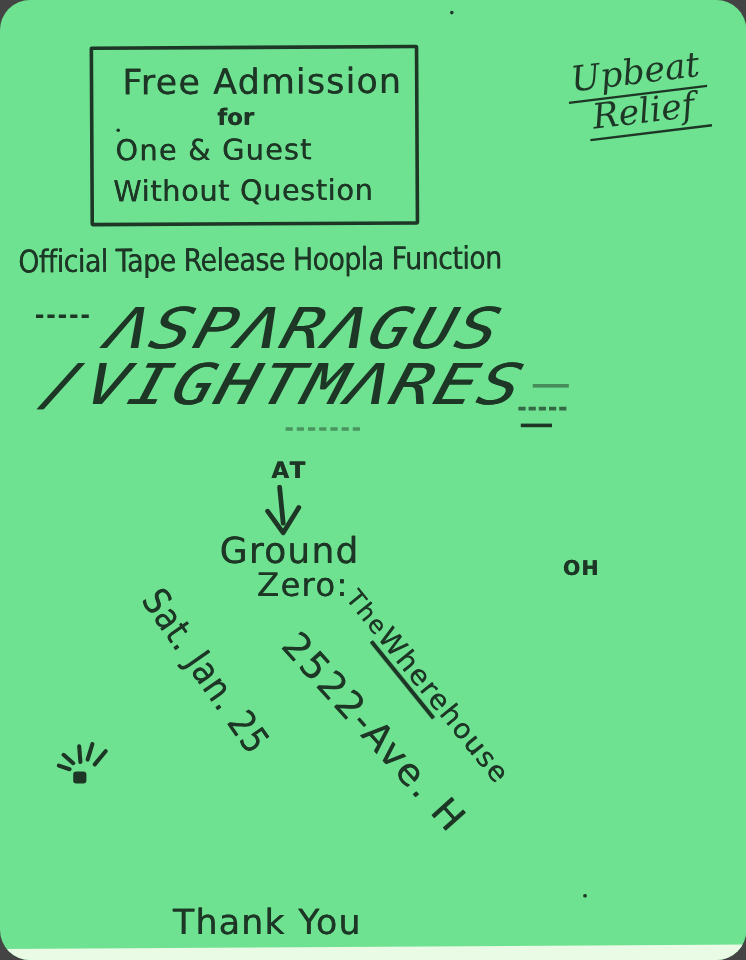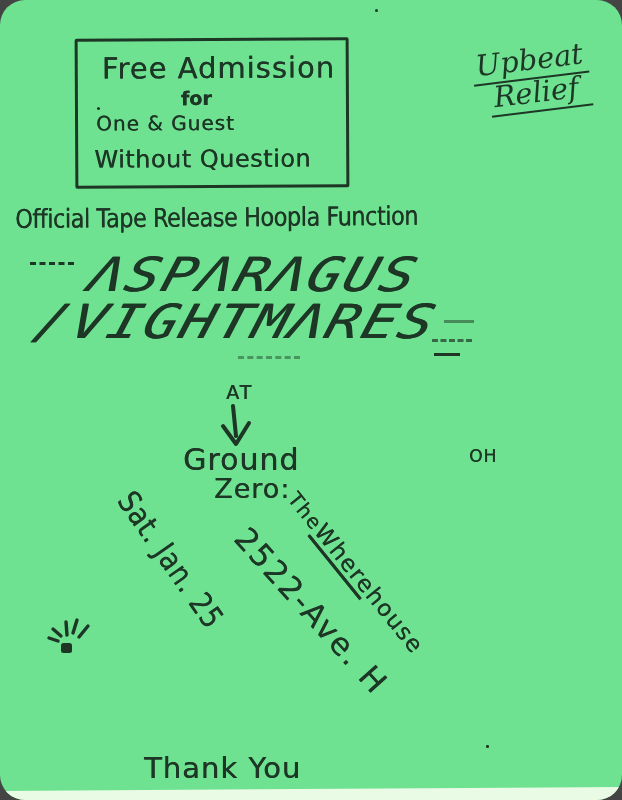--- a/index.html
+++ b/index.html
@@ -11,21 +11,21 @@
   }
   .abs{position:absolute;white-space:nowrap;}
   .ink{text-shadow:0.4px 0 0 currentColor;}
   
   .admission-box{
     position:absolute;left:75px;top:38px;width:268px;height:144px;
     border:3px solid #1d3626;border-radius:2px;transform:rotate(-0.3deg);
   }
   .adm-1{left:24px;top:10px;font-size:29px;letter-spacing:1px;}
   .adm-2{left:103px;top:46px;font-size:19px;font-weight:bold;}
-  .adm-3{left:18px;top:70px;font-size:20px;letter-spacing:1px;}
+  .adm-3{left:18px;top:70px;font-size:24px;letter-spacing:1px;}
   .adm-4{left:16px;top:104px;font-size:24px;letter-spacing:0.5px;}
   
   .upbeat{left:470px;top:52px;transform:rotate(-7deg);transform-origin:left top;
     font-family:"DejaVu Serif",serif;font-style:italic;font-size:29px;line-height:1.1;}
   .upbeat span{display:block;border-bottom:2.5px solid #1d3626;padding:0 4px 1px 4px;}
   .upbeat .w2{margin-left:14px;margin-top:-2px;}
   
   .event-line{left:15px;top:204px;font-size:26px;letter-spacing:-0.5px;
     transform:scale(0.86,1) rotate(-0.4deg);transform-origin:left top;}
   
@@ -35,26 +35,26 @@
     font-size:47px;line-height:1.0;letter-spacing:2px;
     transform:skewX(-16deg) scaleX(1.2);transform-origin:left top;
     text-shadow:0.6px 0 0 currentColor;
   }
   .band-logo .l1{margin-left:34px;}
   
   .smudge{position:absolute;background:#1d3626;}
   .dashy{background:none;border-top:3px dashed #1d3626;}
   .speck{position:absolute;background:#1d3626;border-radius:50%;}
   
-  .at-label{left:226px;top:381px;font-size:19px;letter-spacing:2px;}
+  .at-label{left:226px;top:381px;font-size:19px;letter-spacing:2px;font-weight:bold;}
   .arrow-svg{position:absolute;left:218px;top:404px;}
   
   .ground{left:183px;top:442px;font-size:30px;letter-spacing:1px;text-align:center;}
   .zero{left:214px;top:473px;font-size:27px;letter-spacing:1px;}
-  .state{left:469px;top:446px;font-size:17px;font-weight:normal;letter-spacing:1px;}
+  .state{left:469px;top:464px;font-size:17px;font-weight:bold;letter-spacing:1px;}
   
   .date-line{left:140px;top:484px;font-size:31px;letter-spacing:1px;
     transform:rotate(55deg) scale(0.84,1);transform-origin:left top;}
   .building{left:303px;top:486px;font-size:23px;letter-spacing:1.5px;
     transform:rotate(51deg);transform-origin:left top;}
   .building .pre{font-size:20px;}
   .building .und{text-decoration:underline;text-underline-offset:4px;
     text-decoration-thickness:2.5px;}
   .address{left:254px;top:520px;font-size:31px;letter-spacing:2px;
     transform:rotate(48deg);transform-origin:left top;}

